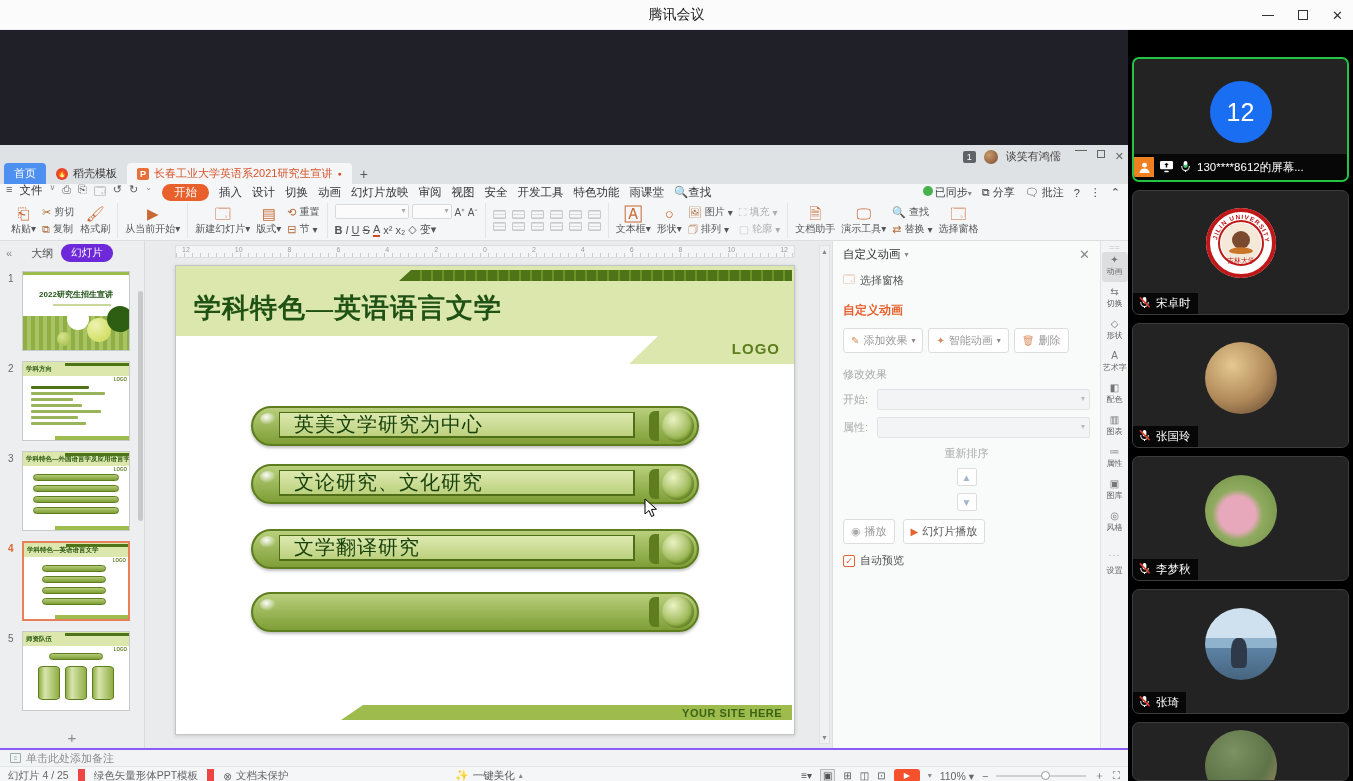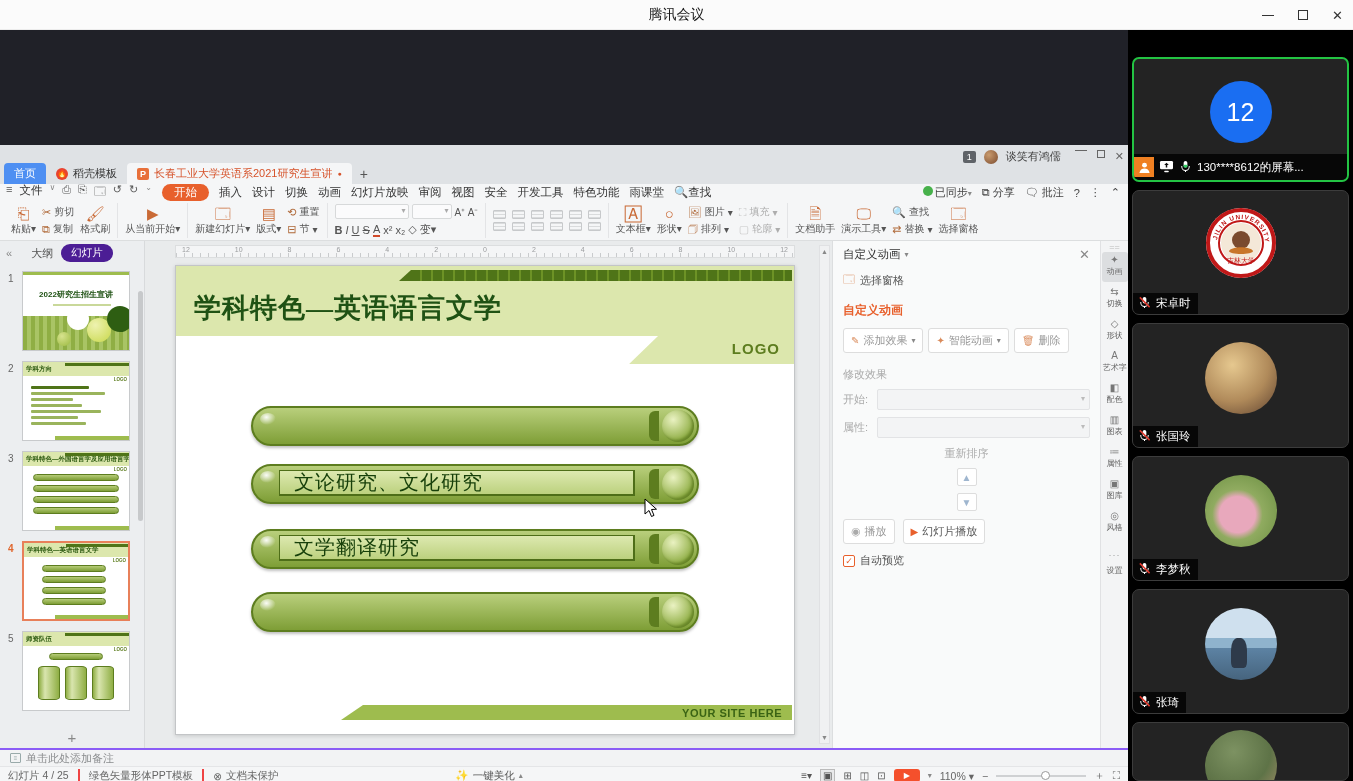--- a/index.html
+++ b/index.html
@@ -64,21 +64,21 @@
   .gi-row { display:flex; gap:6px; }
   .gi { width:13px; height:9px; border:1px solid #c7c9cb; border-radius:1px; background:repeating-linear-gradient(180deg,#d9dbdc 0 1px,transparent 1px 3px); }
 
   
   .work { height:507px; display:flex; }
 
   
   .thumbs { width:145px; background:#eceef0; border-right:1px solid #d8dadc; position:relative; overflow:hidden; }
   .thumbs-head { height:24px; display:flex; align-items:center; gap:8px; justify-content:center; font-size:11px; color:#555; position:relative; }
   .thumbs-head .collapse { position:absolute; left:6px; color:#888; }
-  .tab-slides { background:#4c1d95; color:#fff; padding:2px 10px; border-radius:9px; font-size:10.5px; }
+  .tab-slides { background:#6d28d9; color:#fff; padding:2px 10px; border-radius:9px; font-size:10.5px; }
   .thumb-item { position:relative; margin:6px 10px 10px 22px; }
   .thumb-num { position:absolute; left:-14px; top:2px; font-size:10px; color:#666; }
   .thumb-num.sel { color:#e0672f; font-weight:bold; }
   .mini { width:108px; height:80px; background:#fff; border:1px solid #c8cacc; overflow:hidden; position:relative; }
   .mini.sel { border:2px solid #e8805a; }
   .mini-head { height:14px; background:#dce7ad; position:relative; }
   .mini-head .mtitle { font-size:6.5px; font-weight:bold; color:#2c5a10; position:absolute; left:3px; top:3px; white-space:nowrap; }
   .mini-head .mstripe { position:absolute; right:0; top:1px; height:3px; width:60%; background:#4f7418; }
   .mini-logo { position:absolute; right:2px; top:15px; font-size:4.5px; color:#5d7d1f; font-weight:bold; }
   .mini-foot { position:absolute; bottom:0; right:0; width:70%; height:4px; background:#9ebc4e; }
@@ -149,21 +149,21 @@
   .vitem { width:26px; padding:3px 0 4px; display:flex; flex-direction:column; align-items:center; gap:1px; border-radius:3px; }
   .vitem .vic { font-size:10px; color:#777; line-height:1; }
   .vitem .vlb { font-size:8.5px; color:#666; transform:scale(.95); white-space:nowrap; }
   .vitem.sel { background:#dcdee0; }
   .vdots { color:#999; font-size:9px; margin-top:10px; letter-spacing:1px; }
 
   
   .notesbar { height:18px; background:#f2f3f4; border-top:2px solid #8b5cf6; display:flex; align-items:center; gap:5px; padding-left:10px; color:#8a8c8e; font-size:11px; }
   .nico { width:11px; height:10px; border:1px solid #9aa; border-radius:1px; font-size:6px; color:#9aa; display:flex; align-items:center; justify-content:center; }
   .statusbar { height:18px; background:#f5f6f7; border-top:1px solid #e4e5e7; display:flex; align-items:center; font-size:10.5px; color:#666; padding:0 8px; position:relative; }
-  .sb-item { padding:0 9px; border-right:2px solid #ef4444; display:flex; align-items:center; gap:4px; }
+  .sb-item { padding:0 9px; border-right:7px solid #ef4444; display:flex; align-items:center; gap:4px; }
   .sb-item:first-child { padding-left:0; }
   .sb-center { position:absolute; left:455px; display:flex; align-items:center; gap:4px; color:#555; }
   .wand { color:#e8602c; font-size:11px; }
   .sb-right { margin-left:auto; display:flex; align-items:center; gap:8px; color:#666; }
   .view-ic { font-size:10px; color:#555; }
   .view-ic.sel { border:1px solid #bbb; background:#e9eaeb; padding:0 2px; }
   .playbtn { background:#f4502c; color:#fff; width:26px; height:13px; border-radius:3px; font-size:8px; display:flex; align-items:center; justify-content:center; }
   .slider { width:90px; height:2px; background:#cfd1d3; position:relative; }
   .slider .knob { position:absolute; left:50%; top:-4px; width:9px; height:9px; border:1px solid #999; border-radius:50%; background:#fff; }
 
@@ -510,20 +510,23 @@
           <div class="sl-band2">
               <div class="wh"></div>
             </div>
           <div class="sl-logo">LOGO</div>
           <div class="sl-body"></div>
 
           <div class="pill" style="top:140px;">
             <span class="glossL"></span>
               <span class="notch"></span>
               <span class="ball"></span>
+            <span class="inner">
+                <span class="ptext">英美文学研究为中心</span>
+              </span>
           </div>
           <div class="pill" style="top:198px;">
             <span class="glossL"></span>
               <span class="notch"></span>
               <span class="ball"></span>
             <span class="inner">
                 <span class="ptext">文论研究、文化研究</span>
               </span>
           </div>
           <div class="pill" style="top:263px;">

